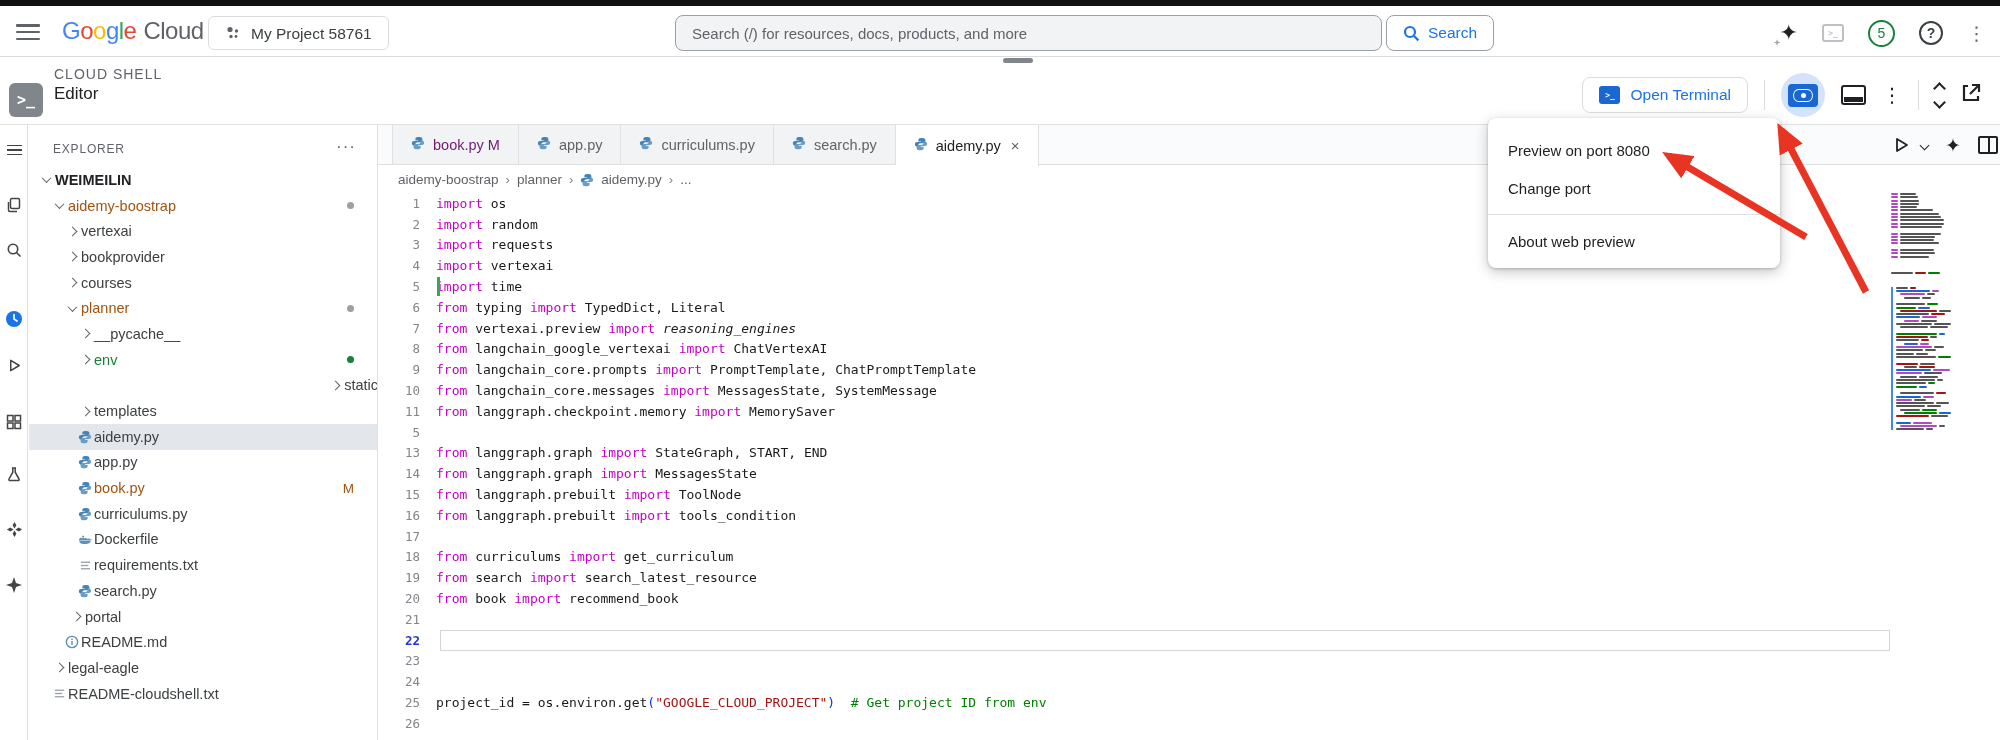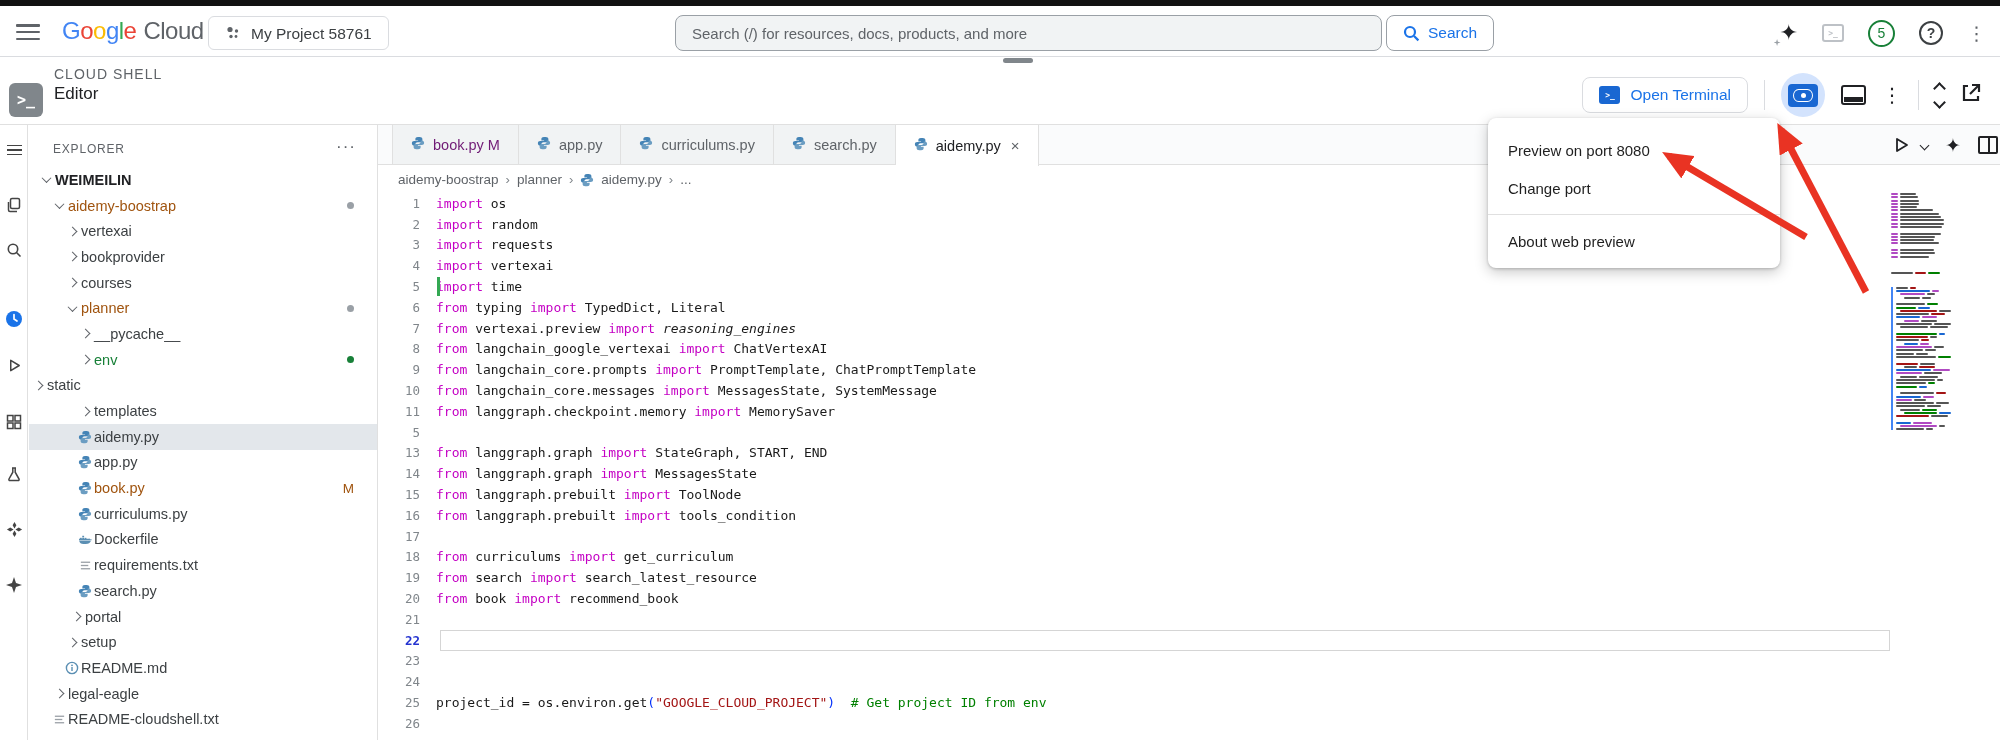--- a/index.html
+++ b/index.html
@@ -309,21 +309,21 @@
             </span>
             <span>__pycache__</span>
           </div>
           <div class="trow green" style="padding-left: 47px;">
             <span class="tslot">
               <i class="chev right"></i>
             </span>
             <span>env</span>
             <span class="badge green-dot"></span>
           </div>
-          <div class="trow" style="">
+          <div class="trow" style=" justify-content: flex-end;">
             <span class="tslot">
               <i class="chev right"></i>
             </span>
             <span>static</span>
           </div>
           <div class="trow" style="padding-left: 47px;">
             <span class="tslot">
               <i class="chev right"></i>
             </span>
             <span>templates</span>
@@ -397,26 +397,20 @@
                 <path d="M8.1 15c1.9 0 2.9-.9 2.9-2.2V11H7.9v-.6h4.5c1.5 0 2.6-1 2.6-2.6S13.9 5.1 12.4 5.1H11v1.5C11 8 9.9 9 8.5 9H5.3C4.1 9 3 9.9 3 11v1.8C3 14.1 4.2 15 6.1 15h2z" fill="#6b9dc2"></path>
               </svg>
             </span>
             <span>search.py</span>
           </div>
           <div class="trow" style="padding-left: 38px;">
             <span class="tslot">
               <i class="chev right"></i>
             </span>
             <span>portal</span>
-          </div>
-          <div class="trow" style="padding-left: 34px;">
-            <span class="tslot">
-              <i class="chev right"></i>
-            </span>
-            <span>setup</span>
           </div>
           <div class="trow" style="padding-left: 34px;">
             <span class="tslot">
               <svg width="14" height="14" viewBox="0 0 14 14">
                 <circle cx="7" cy="7" r="5.6" fill="none" stroke="#5b8fb3" stroke-width="1.4"></circle>
                 <circle cx="7" cy="4.3" r="0.9" fill="#5b8fb3"></circle>
                 <rect x="6.3" y="6" width="1.4" height="4" fill="#5b8fb3"></rect>
               </svg>
             </span>
             <span>README.md</span>

